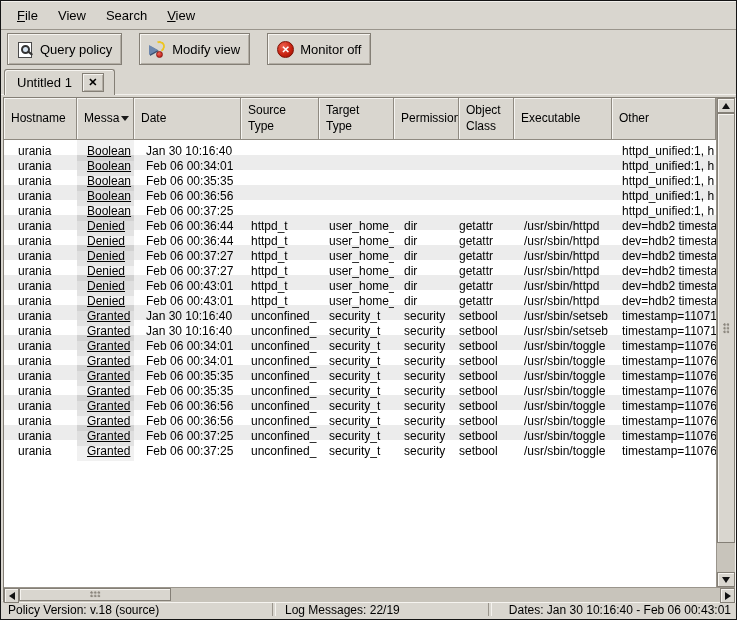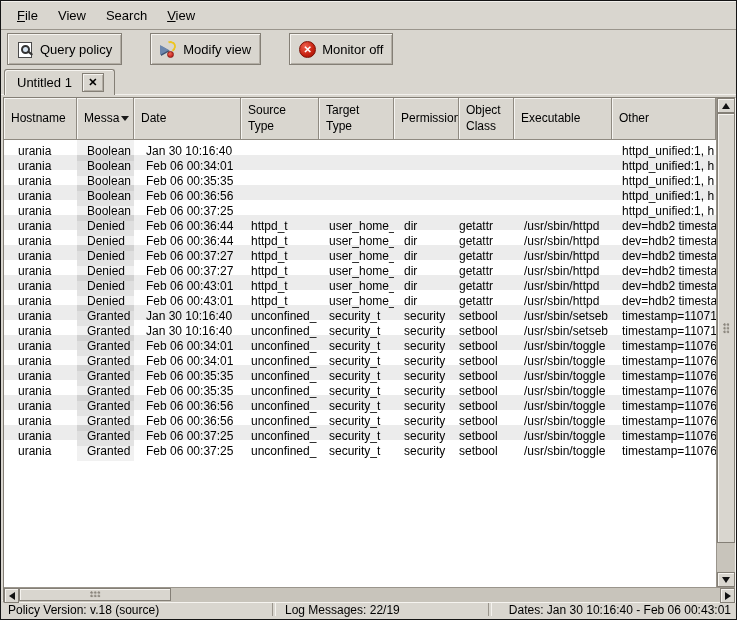--- a/index.html
+++ b/index.html
@@ -12,21 +12,21 @@
     position:relative;
     overflow:hidden;
     color:#000;
   }
   
   .menubar{height:28px;display:flex;align-items:center;padding-left:6px;
     border-bottom:1px solid #9a958c;box-shadow:0 1px 0 #f2f0ec inset;}
   .menu-item{display:inline-block;padding:4px 10px;font-size:13px;cursor:default;}
   .menu-item.mn::first-letter{text-decoration:underline;}
   
-  .toolbar{height:38px;display:flex;align-items:center;padding:0 6px;gap:28px;}
+  .toolbar{height:38px;display:flex;align-items:center;padding:0 6px;gap:17px;}
   .tbtn{display:flex;align-items:center;gap:6px;height:30px;padding:0 9px;
     background:#d9d6cf;border:1px solid #847f76;
     box-shadow:inset 1px 1px 0 #f6f4f0, inset -1px -1px 0 #b3aea5;
     font-size:13px;cursor:default;}
   .icon{position:relative;width:17px;height:17px;display:inline-block;flex:none;}
   
   .qp-doc{position:absolute;left:1px;top:1px;width:12px;height:14px;background:#fff;border:1px solid #4a4a4a;}
   .qp-lens{position:absolute;left:4px;top:4px;width:5px;height:5px;border:2px solid #333;border-radius:50%;background:#d7e4f0;}
   .qp-handle{position:absolute;left:10px;top:11px;width:6px;height:2px;background:#333;transform:rotate(38deg);}
   
@@ -66,21 +66,21 @@
     white-space:pre-line;line-height:1.3;overflow:hidden;cursor:default;}
   .sort-arrow{margin-left:auto;width:0;height:0;flex:none;
     border-left:4px solid transparent;border-right:4px solid transparent;border-top:5px solid #1a1a1a;}
   .tbody{background:#fff;width:712px;height:447px;overflow:hidden;}
   .trow{display:flex;height:15px;}
   .trow:nth-child(even){background:#ececec;}
   .cell{box-sizing:border-box;height:21px;padding:4px 2px 0 10px;font-size:12px;
     white-space:nowrap;overflow:hidden;line-height:14px;}
   .cell-hostname{padding-left:14px;}
   .cell-date{padding-left:12px;}
-  .cell-sorted{background-color:rgba(0,0,0,0.055);}
+  .cell-sorted{background-color:rgba(0,0,0,0.055);text-decoration:underline;}
   
   .vscroll{grid-column:2;grid-row:1;background:#c8c4bb;border-left:1px solid #9a958c;
     display:flex;flex-direction:column;box-sizing:border-box;}
   .sbtn{flex:none;background:#d9d6cf;border:1px solid #847f76;
     box-shadow:inset 1px 1px 0 #f6f4f0;display:flex;align-items:center;justify-content:center;
     box-sizing:border-box;cursor:default;}
   .sbtn.v{height:15px;width:18px;}
   .sbtn.h{width:15px;height:15px;}
   .vtrack{flex:1;position:relative;}
   .vthumb{position:absolute;top:0;left:0;width:18px;height:430px;box-sizing:border-box;

